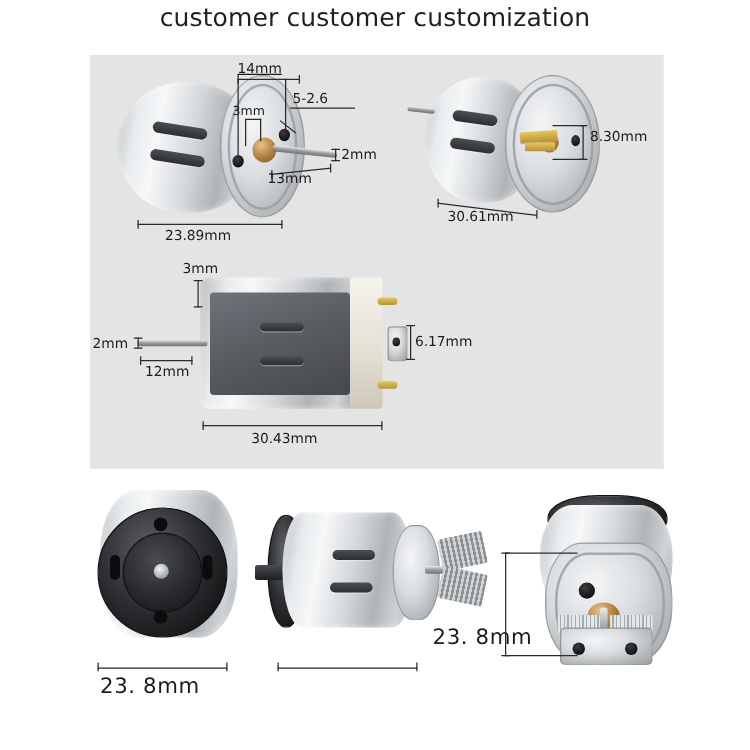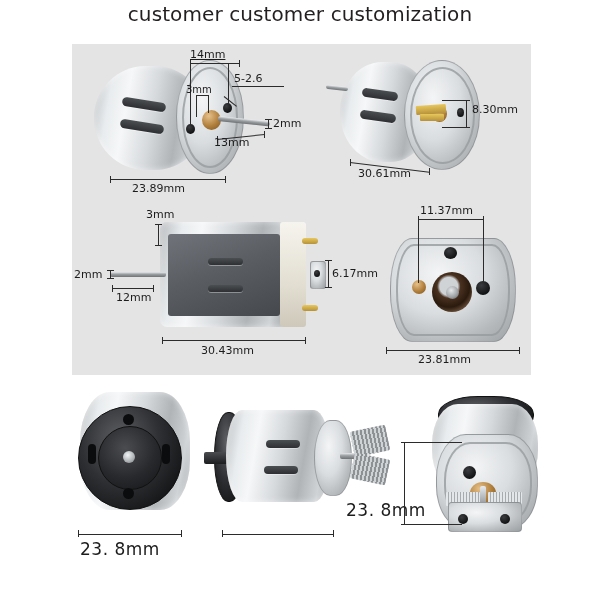--- a/index.html
+++ b/index.html
@@ -229,44 +229,20 @@
     <div class="tickh" style="left:263px;top:60px;"></div>
     <div class="tickh" style="left:263px;top:87px;"></div>
     <div class="dim" style="left:270px;top:67px;">6.17mm</div>
 
     <div class="ln lnh" style="left:100px;top:140px;width:144px;"></div>
     <div class="tick" style="left:100px;top:137px;"></div>
     <div class="tick" style="left:243px;top:137px;"></div>
     <div class="dim" style="left:139px;top:144px;">30.43mm</div>
   </div>
 
-  <div class="cell" style="left:370px;top:198px;width:162px;height:172px;">
-
-    <div class="endcap" style="left:20px;top:40px;width:124px;height:102px;border-radius:22px/50px;"></div>
-    <div class="ring" style="left:26px;top:46px;width:110px;height:88px;border-radius:18px/44px;"></div>
-    <div class="brass" style="left:62px;top:74px;width:40px;height:40px;
-                background:radial-gradient(circle at 42% 36%,#cfd3d6 0 26%,#4a3120 34%,#2a1a0e 60%,#6b513a 78%,#b9bcbe 100%);"></div>
-    <div class="hole" style="left:76px;top:88px;width:13px;height:13px;
-                background:radial-gradient(circle at 40% 34%,#e6e8ea,#9a9ea1 60%,#4c4e51);"></div>
-    <div class="hole" style="left:74px;top:49px;width:13px;height:12px;"></div>
-    <div class="hole" style="left:106px;top:83px;width:14px;height:14px;"></div>
-    <div class="brass" style="left:42px;top:82px;width:14px;height:14px;"></div>
-
-    <div class="ln lnh" style="left:48px;top:21px;width:66px;"></div>
-    <div class="tick" style="left:48px;top:18px;"></div>
-    <div class="tick" style="left:113px;top:18px;"></div>
-    <div class="ln lnv" style="left:48px;top:21px;height:64px;"></div>
-    <div class="ln lnv" style="left:113px;top:21px;height:64px;"></div>
-    <div class="dim" style="left:50px;top:6px;">11.37mm</div>
-
-    <div class="ln lnh" style="left:16px;top:152px;width:134px;"></div>
-    <div class="tick" style="left:16px;top:149px;"></div>
-    <div class="tick" style="left:149px;top:149px;"></div>
-    <div class="dim" style="left:48px;top:155px;">23.81mm</div>
-  </div>
 
   <div class="cell" style="left:50px;top:382px;width:200px;height:200px;">
 
     <div class="can" style="left:30px;top:10px;width:110px;height:118px;border-radius:30px/50px;"></div>
     <div class="endcap dark" style="left:28px;top:24px;width:102px;height:102px;"></div>
     <div class="endcap dark" style="left:48px;top:44px;width:62px;height:62px;
                 background:radial-gradient(circle at 42% 34%,#4a4c50,#28292c 55%,#141517 100%);"></div>
     <div class="hole" style="left:73px;top:69px;width:12px;height:12px;
                 background:radial-gradient(circle at 40% 34%,#f2f4f5,#b2b6b9 55%,#7c8083);"></div>
     <div class="hole" style="left:73px;top:32px;width:11px;height:11px;background:#0b0c0d;"></div>

